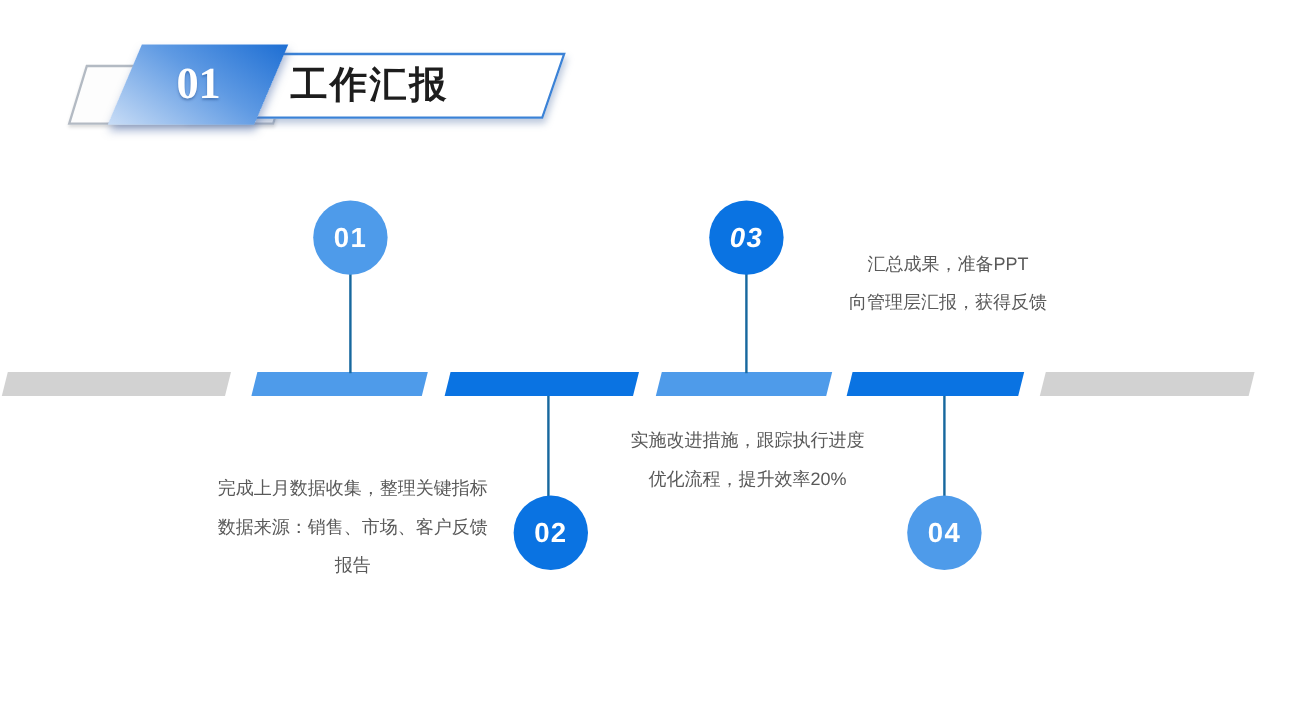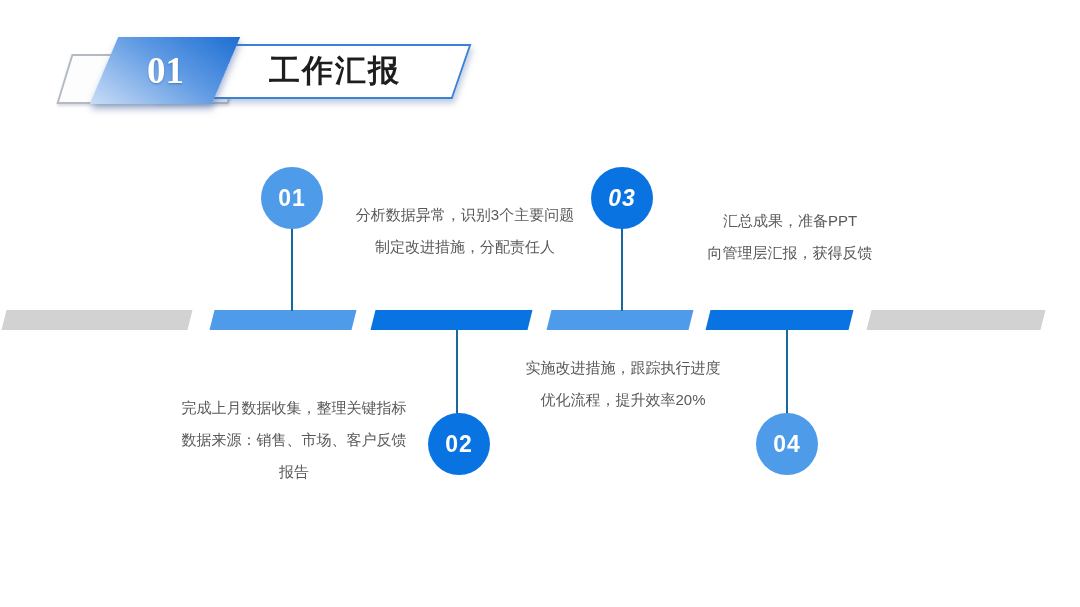--- a/index.html
+++ b/index.html
@@ -25,21 +25,21 @@
       var(--header-gradient-start) 0%, #5f9ae3 45%, var(--header-gradient-end) 100%);
     transform:skewX(-23deg); box-shadow:3px 5px 7px rgba(80,110,170,.5);
     display:flex; align-items:center; justify-content:center;
   }
   .shape-blue .num {
     transform:skewX(23deg);
     font-family:"Liberation Serif", serif; font-weight:bold;
     font-size:37px; color:#ffffff; text-shadow:0 1px 2px rgba(0,40,100,.35);
   }
   .header-title {
-    position:absolute; left:242px; top:50px; width:186px; text-align:center;
+    position:absolute; left:242px; top:50px; width:186px; text-align:left;
     font-family:Liberation Sans, sans-serif; font-weight:bold; font-size:31px;
     letter-spacing:2px; color:var(--title-text);
   }
 
   
   .segment {
     position:absolute; top:310px; height:20px; transform:skewX(-14deg);
   }
   .seg-gray  { background:var(--segment-gray); }
   .seg-light { background:var(--light-blue); }
@@ -103,24 +103,20 @@
   </div>
   <div class="circle light" style="left:756px; top:413px;">
     <span class="circle-num">04</span>
   </div>
 
   <div class="desc" style="left:144px; top:352px;margin-top:40px;">
     <div>完成上月数据收集，整理关键指标</div>
     <div>数据来源：销售、市场、客户反馈</div>
     <div>报告</div>
   </div>
-  <div class="desc" style="left:315px; top:199px;">
-    <div>分析数据异常，识别3个主要问题</div>
-    <div>制定改进措施，分配责任人</div>
-  </div>
   <div class="desc" style="left:473px; top:352px;">
     <div>实施改进措施，跟踪执行进度</div>
     <div>优化流程，提升效率20%</div>
   </div>
   <div class="desc" style="left:640px; top:205px;">
     <div>汇总成果，准备PPT</div>
     <div>向管理层汇报，获得反馈</div>
   </div>
 
 </div>

